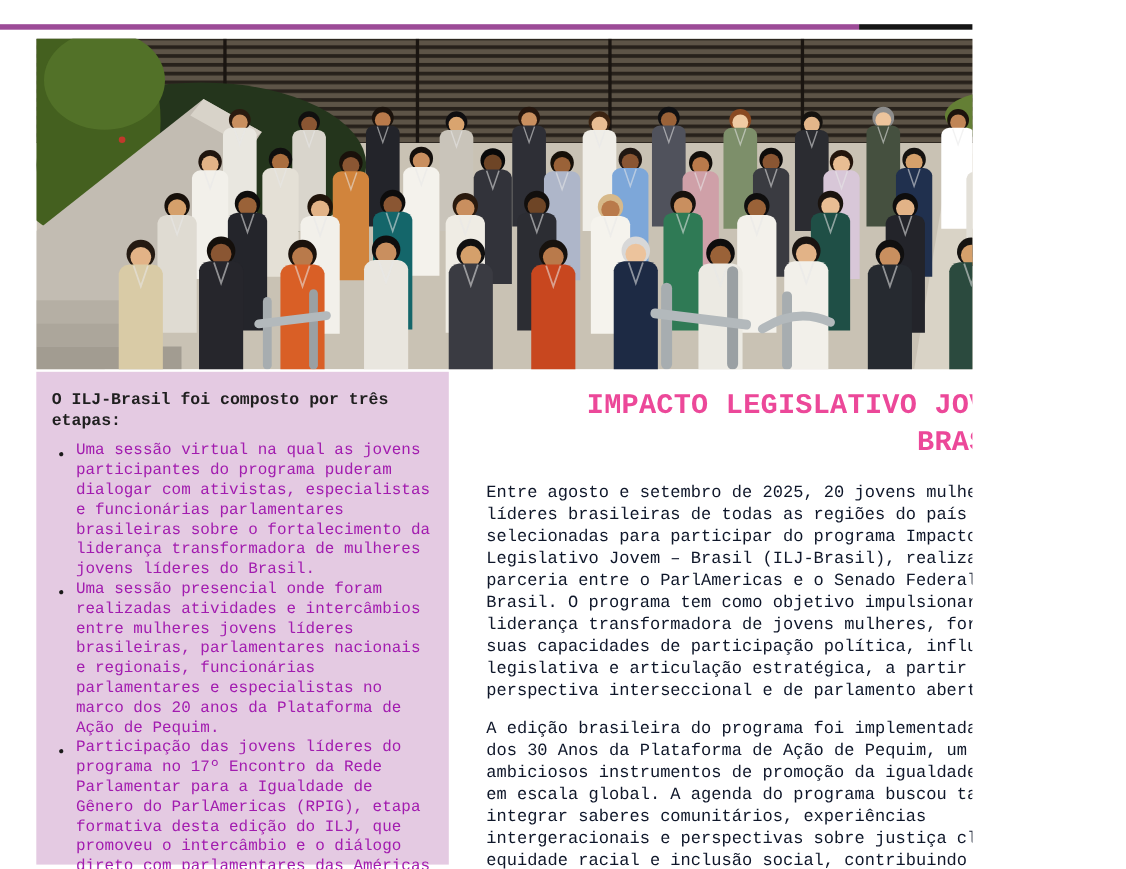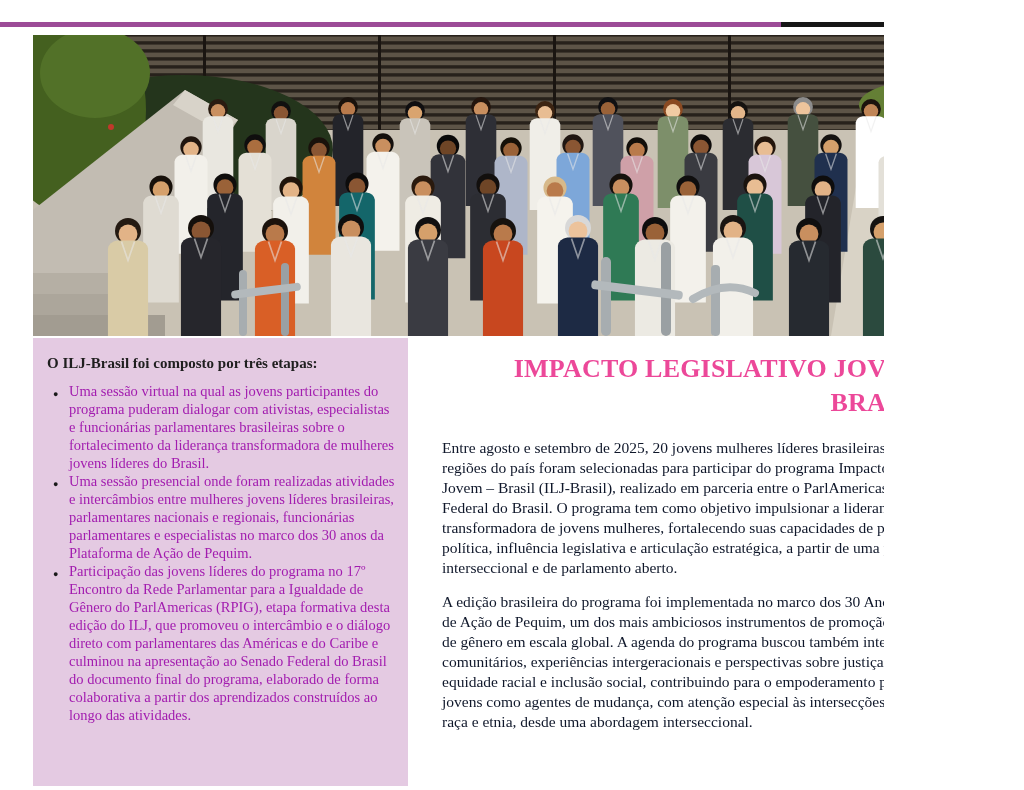--- a/index.html
+++ b/index.html
@@ -1,18 +1,18 @@
 <!DOCTYPE html>
 <html><head>
 <meta charset="utf-8">
 <style>
   html,body{margin:0;padding:0;background:#ffffff;}
   .page{
     position:relative;width:884px;height:790px;background:#ffffff;overflow:hidden;
-    font-family:Liberation Serif, serif;
+    font-family:Liberation Mono, monospace;
   }
   
   .rule-purple{position:absolute;left:0;top:22px;width:781px;height:5px;background:#9c4b97;}
   .rule-black{position:absolute;left:781px;top:22px;width:243px;height:5px;background:#161616;}
 
   
   .photo{position:absolute;left:33px;top:35px;width:959px;height:301px;overflow:hidden;}
   .photo svg{display:block;width:100%;height:100%;}
 
   
@@ -171,21 +171,21 @@
         <rect x="678" y="230" width="9" height="71" rx="4" fill="#a7adb0"></rect>
         <path d="M660,264 q32,-20 62,-6" stroke="#b3b9bc" stroke-width="8" fill="none" stroke-linecap="round"></path>
       </g>
     </svg>
   </div>
 
   <div class="sidebar">
     <h2>O ILJ-Brasil foi composto por três etapas:</h2>
     <ul>
       <li>Uma sessão virtual na qual as jovens participantes do programa puderam dialogar com ativistas, especialistas e funcionárias parlamentares brasileiras sobre o fortalecimento da liderança transformadora de mulheres jovens líderes do Brasil.</li>
-      <li>Uma sessão presencial onde foram realizadas atividades e intercâmbios entre mulheres jovens líderes brasileiras, parlamentares nacionais e regionais, funcionárias parlamentares e especialistas no marco dos 30 anos da Plataforma de Ação de Pequim.</li>
+      <li>Uma sessão presencial onde foram realizadas atividades e intercâmbios entre mulheres jovens líderes brasileiras, parlamentares nacionais e regionais, funcionárias parlamentares e especialistas no marco dos 20 anos da Plataforma de Ação de Pequim.</li>
       <li>Participação das jovens líderes do programa no 17º Encontro da Rede Parlamentar para a Igualdade de Gênero do ParlAmericas (RPIG), etapa formativa desta edição do ILJ, que promoveu o intercâmbio e o diálogo direto com parlamentares das Américas e do Caribe e culminou na apresentação ao Senado Federal do Brasil do documento final do programa, elaborado de forma colaborativa a partir dos aprendizados construídos ao longo das atividades.</li>
     </ul>
   </div>
 
   <div class="main">
     <h1>IMPACTO LEGISLATIVO JOVEM BRASIL</h1>
     <p>Entre agosto e setembro de 2025, 20 jovens mulheres líderes brasileiras de todas as regiões do país foram selecionadas para participar do programa Impacto Legislativo Jovem – Brasil (ILJ-Brasil), realizado em parceria entre o ParlAmericas e o Senado Federal do Brasil. O programa tem como objetivo impulsionar a liderança transformadora de jovens mulheres, fortalecendo suas capacidades de participação política, influência legislativa e articulação estratégica, a partir de uma perspectiva interseccional e de parlamento aberto.</p>
     <p>A edição brasileira do programa foi implementada no marco dos 30 Anos da Plataforma de Ação de Pequim, um dos mais ambiciosos instrumentos de promoção da igualdade de gênero em escala global. A agenda do programa buscou também integrar saberes comunitários, experiências intergeracionais e perspectivas sobre justiça climática, equidade racial e inclusão social, contribuindo para o empoderamento político dessas jovens como agentes de mudança, com atenção especial às intersecções entre gênero, raça e etnia, desde uma abordagem interseccional.</p>
   </div>
 

